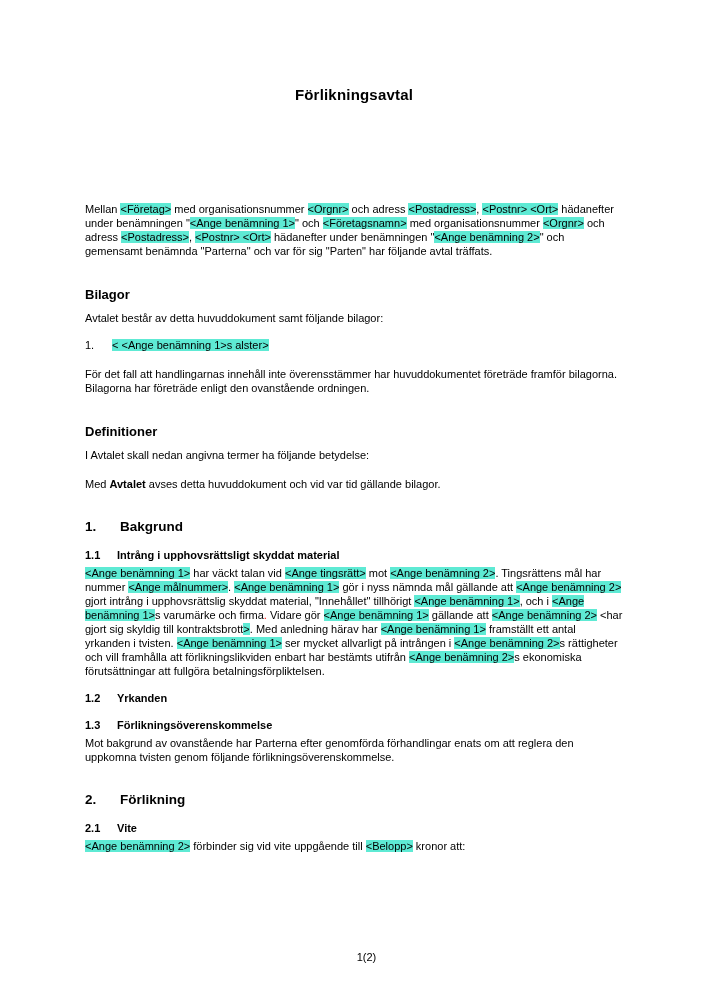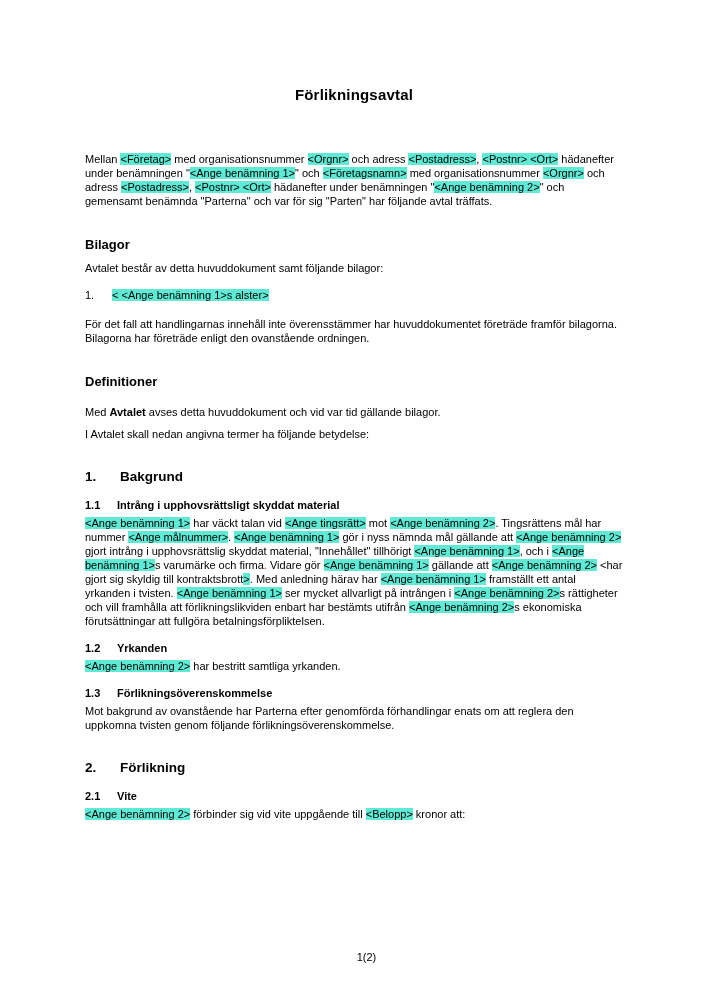--- a/index.html
+++ b/index.html
@@ -3,21 +3,21 @@
 <meta charset="utf-8">
 <style>
   * { margin:0; padding:0; box-sizing:border-box; }
   html, body { background:#ffffff; }
   .page {
     width:707px; height:1000px; background:#ffffff; color:#000;
     font-family:"Liberation Sans","DejaVu Sans",sans-serif;
     position:relative; overflow:hidden; margin:0 auto;
   }
   .content { padding:86px 84px 0 85px; }
-  .doc-title { text-align:center; font-size:15px; font-weight:bold; margin-bottom:49px; letter-spacing:0.2px; }
+  .doc-title { text-align:center; font-size:15px; font-weight:bold; margin-bottom:99px; letter-spacing:0.2px; }
   p.body, li.body { font-size:11px; line-height:14px; }
   .hl { background:#5eead4; }
   .red { color:#ff0000; }
   .bold { font-weight:bold; }
   .h-small { font-size:13px; font-weight:bold; line-height:16px; }
   .mt-section { margin-top:29px; }
   .mt-para { margin-top:8px; }
   .mt-block { margin-top:15px; }
   .mt-tight { margin-top:4px; }
   .num-heading { display:flex; font-weight:bold; }
@@ -47,39 +47,38 @@
     <p class="body mt-para">Avtalet består av detta huvuddokument samt följande bilagor:</p>
     <ol class="attachments">
       <li class="body">
         <span class="num">1.</span>
         <span><span class="hl">&lt; &lt;Ange benämning 1&gt;s alster&gt;</span></span>
       </li>
     </ol>
     <p class="body mt-block">För det fall att handlingarnas innehåll inte överensstämmer har huvuddokumentet företräde framför bilagorna. Bilagorna har företräde enligt den ovanstående ordningen.</p>
 
     <div class="h-small mt-section">Definitioner</div>
+    <p class="body mt-para">I Avtalet skall nedan angivna termer ha följande betydelse:</p>
     <p class="body mt-block"><span>Med </span><span class="bold">Avtalet</span><span> avses detta huvuddokument och vid var tid gällande bilagor.</span></p>
-    <p class="body mt-para">I Avtalet skall nedan angivna termer ha följande betydelse:</p>
 
     <div class="num-heading lvl1">
       <span class="num">1.</span>
       <span>Bakgrund</span>
     </div>
 
     <div class="num-heading lvl2">
       <span class="num">1.1</span>
       <span>Intrång i upphovsrättsligt skyddat material</span>
     </div>
     <p class="body mt-tight"><span class="hl">&lt;Ange benämning 1&gt;</span><span> har väckt talan vid </span><span class="hl">&lt;Ange tingsrätt&gt;</span><span> mot </span><span class="hl">&lt;Ange benämning 2&gt;</span><span>. Tingsrättens mål har nummer </span><span class="hl">&lt;Ange målnummer&gt;</span><span>. </span><span class="hl">&lt;Ange benämning 1&gt;</span><span> gör i nyss nämnda mål gällande att </span><span class="hl">&lt;Ange benämning 2&gt;</span><span> gjort intrång i upphovsrättslig skyddat material, "Innehållet" tillhörigt </span><span class="hl">&lt;Ange benämning 1&gt;</span><span>, och i </span><span class="hl">&lt;Ange benämning 1&gt;</span><span>s varumärke och firma</span><span class="red">.</span><span> Vidare gör </span><span class="hl">&lt;Ange benämning 1&gt;</span><span> gällande att </span><span class="hl">&lt;Ange benämning 2&gt;</span><span> &lt;har gjort sig skyldig till kontraktsbrott</span><span class="hl">&gt;</span><span>. Med anledning härav har </span><span class="hl">&lt;Ange benämning 1&gt;</span><span> framställt ett antal yrkanden i tvisten. </span><span class="hl">&lt;Ange benämning 1&gt;</span><span> ser mycket allvarligt på intrången i </span><span class="hl">&lt;Ange benämning 2&gt;</span><span>s rättigheter och vill framhålla att förlikningslikviden enbart har bestämts utifrån </span><span class="hl">&lt;Ange benämning 2&gt;</span><span>s ekonomiska förutsättningar att fullgöra betalningsförpliktelsen.</span></p>
 
     <div class="num-heading lvl2">
       <span class="num">1.2</span>
       <span>Yrkanden</span>
     </div>
-    <p class="body mt-tight"><span class="hl">&lt;Ange benämning 2&gt;</span><span> har bestritt samtliga yrkanden.</span></p>
 
     <div class="num-heading lvl2">
       <span class="num">1.3</span>
       <span>Förlikningsöverenskommelse</span>
     </div>
     <p class="body mt-tight"><span>Mot bakgrund av ovanstående har Parterna efter genomförda förhandlingar enats om att reglera den uppkomna tvisten genom följande förlikningsöverenskommelse.</span></p>
 
     <div class="num-heading lvl1">
       <span class="num">2.</span>
       <span>Förlikning</span>

